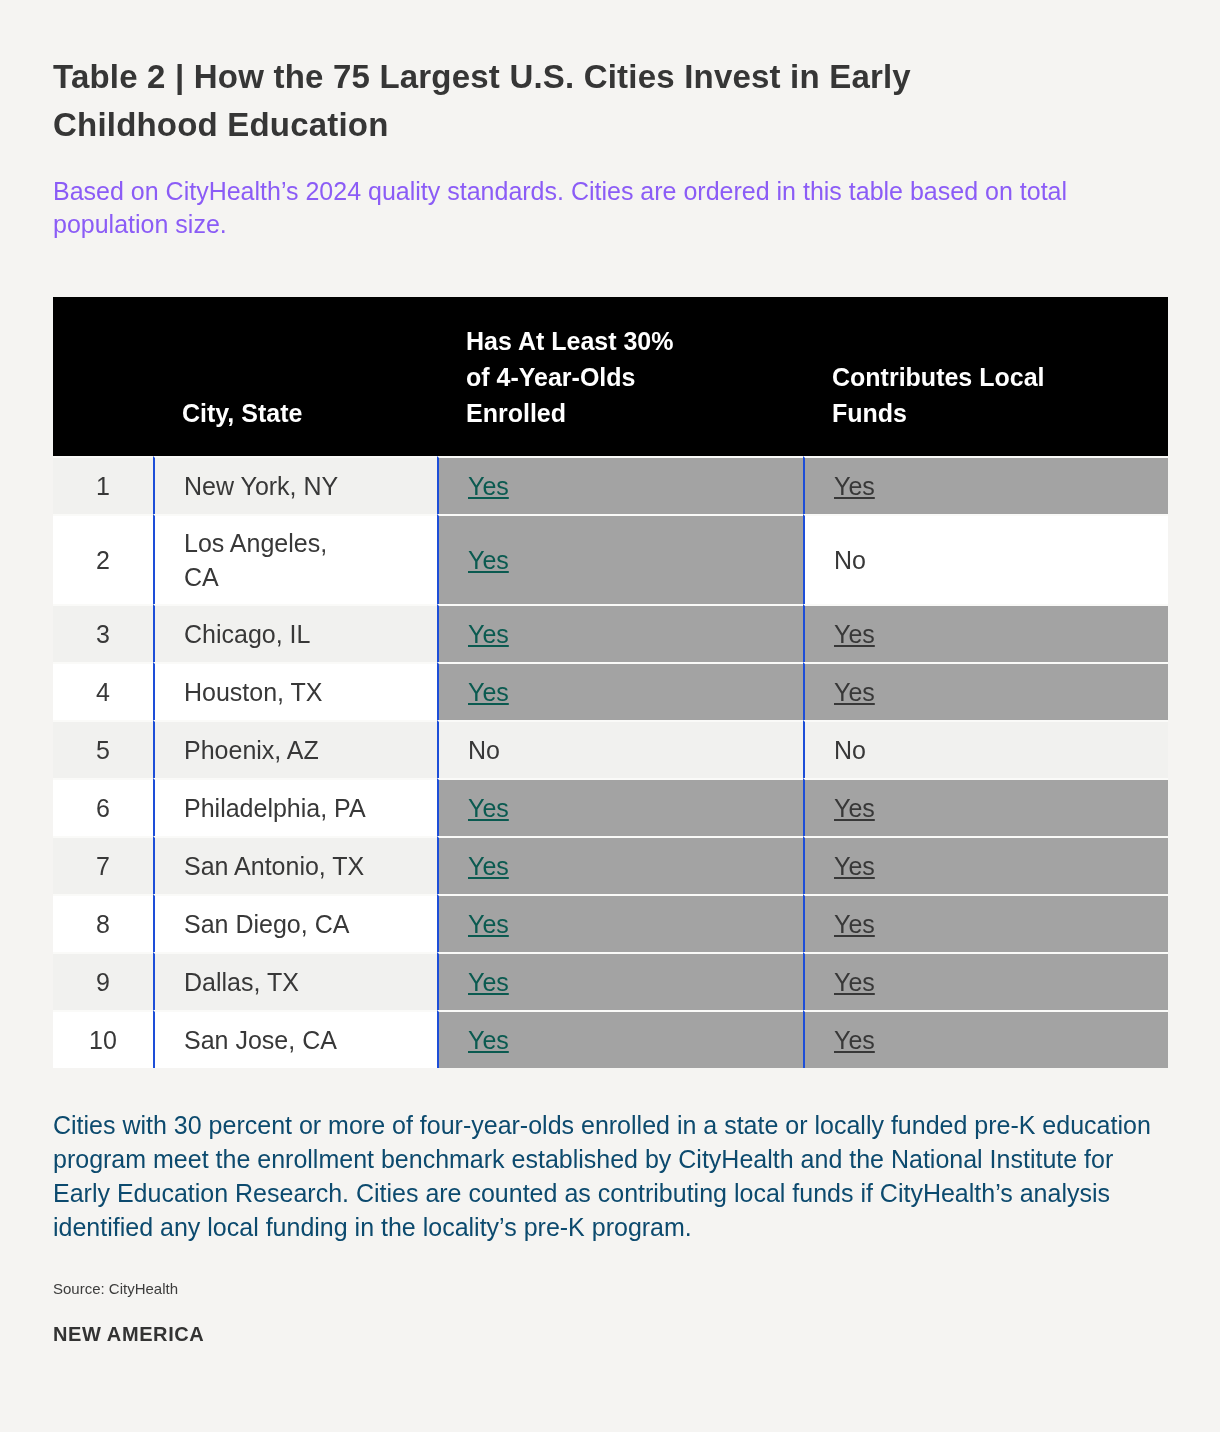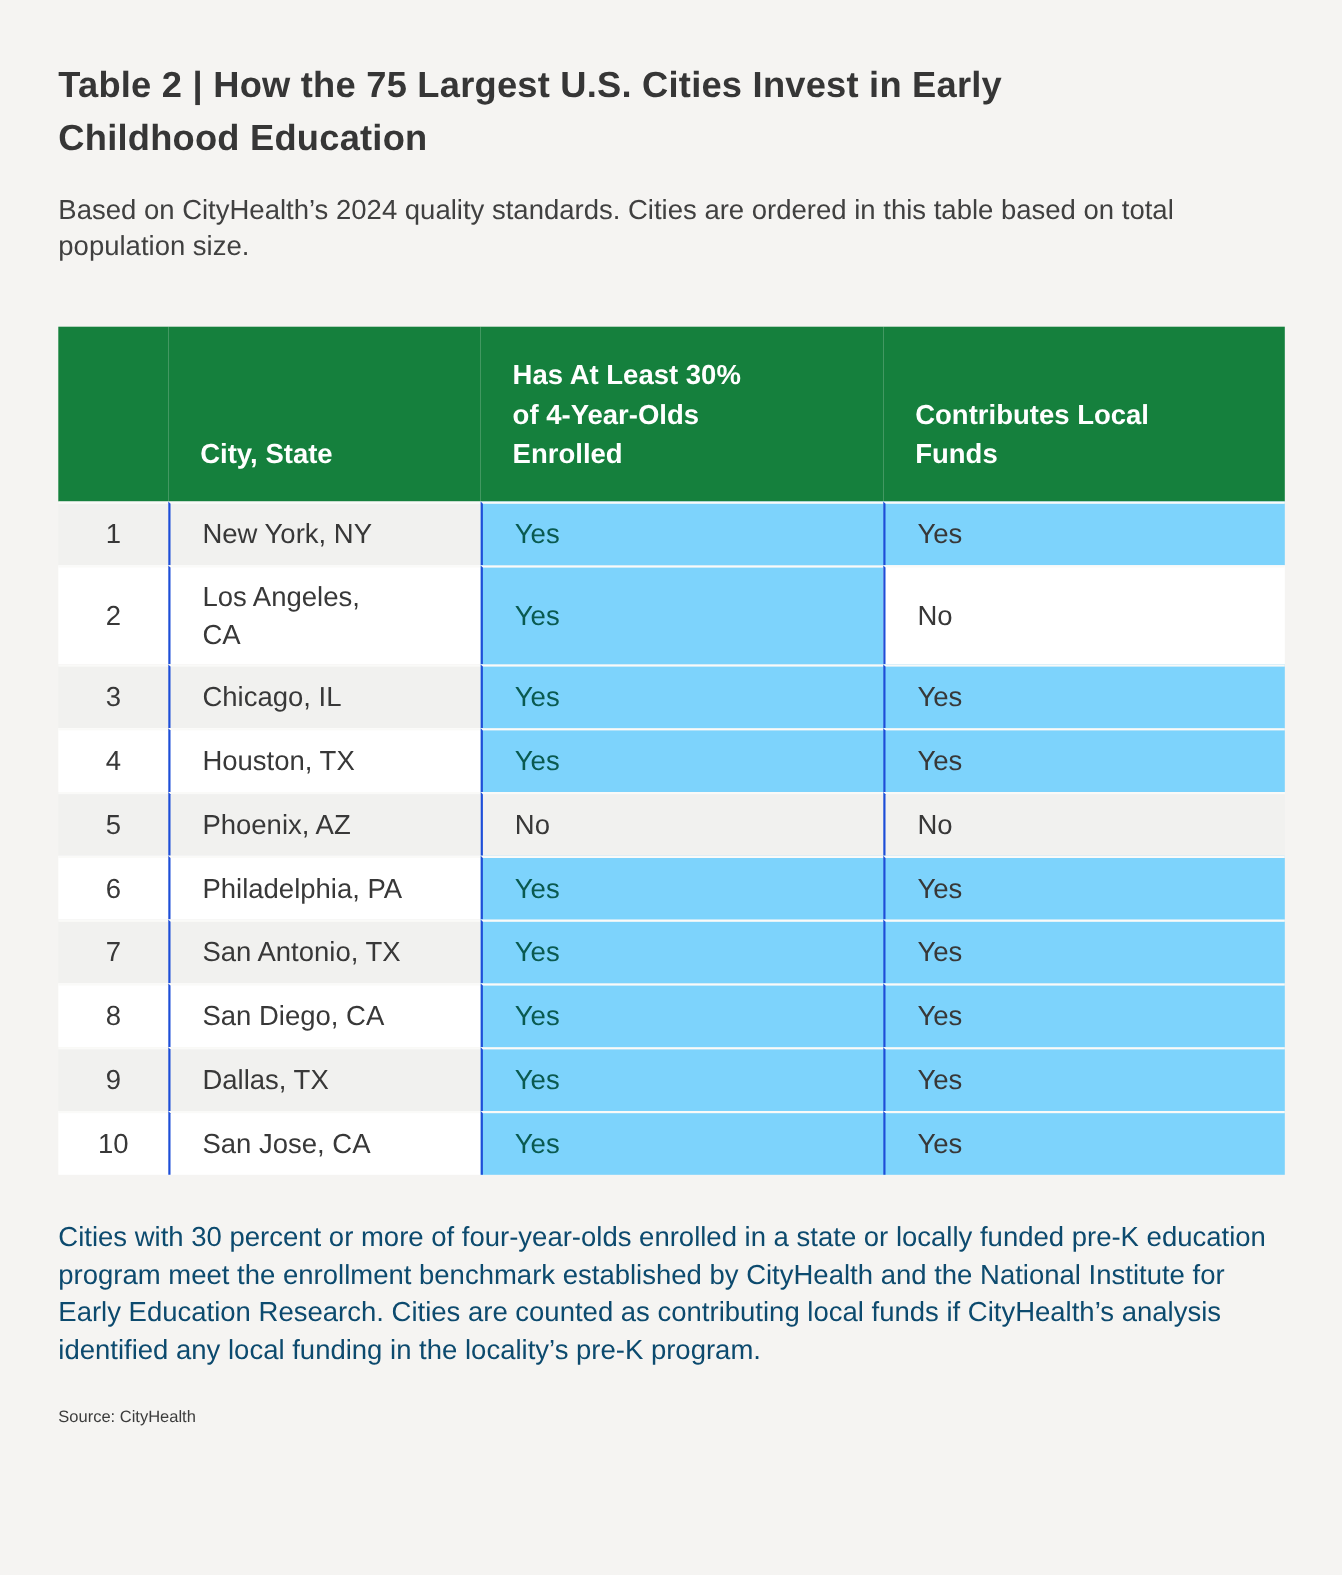--- a/index.html
+++ b/index.html
@@ -24,37 +24,37 @@
     line-height: 48px;
     font-weight: bold;
     color: #363636;
     letter-spacing: 0.2px;
   }
   .subtitle {
     margin: 26px 0 0 0;
     max-width: 1125px;
     font-size: 25px;
     line-height: 33px;
-    color: #404040;
+    color: #8b5cf6;
   }
   table.data-table {
     margin-top: 56px;
     border-collapse: separate;
     border-spacing: 0;
     table-layout: fixed;
     width: 1115px;
   }
   col.c-rank     { width: 100px; }
   col.c-city     { width: 284px; }
   col.c-enrolled { width: 366px; }
   col.c-funds    { width: 365px; }
 
   thead tr { height: 151px; }
   thead th {
-    background: #15803d;
+    background: #000000;
     color: #ffffff;
     font-size: 25px;
     font-weight: bold;
     line-height: 36px;
     text-align: left;
     vertical-align: bottom;
     padding: 26px 18px 25px 29px;
     box-sizing: border-box;
     white-space: pre-line;
   }
@@ -72,21 +72,21 @@
     border-top: 2px solid #fafaf8;
     color: #383838;
   }
   tbody td + td { border-left: 2px solid #1d4ed8; }
   tbody td.rank-cell {
     text-align: center;
     padding-left: 8px;
     padding-right: 8px;
   }
   tbody td.city-cell { white-space: pre-line; }
-  tbody tr td.status-cell.yes { background: #7dd3fc; }
+  tbody tr td.status-cell.yes { background: #a3a3a3; text-decoration: underline; }
   tbody td.status-cell.enrolled.yes { color: #0a5a50; }
   tbody td.status-cell.funds.yes    { color: #383838; }
 
   .note {
     margin: 30px 0 0 0;
     font-size: 23px;
     line-height: 30px;
     color: #a4a3a1;
   }
   .footnote {
@@ -201,14 +201,15 @@
           <td class="status-cell funds yes">Yes</td>
         </tr>
       </tbody>
   </table>
 
 
   <p class="footnote">Cities with 30 percent or more of four-year-olds enrolled in a state or locally funded pre-K education program meet the enrollment benchmark established by CityHealth and the National Institute for Early Education Research. Cities are counted as contributing local funds if CityHealth’s analysis identified any local funding in the locality’s pre-K program.</p>
 
   <p class="source">Source: CityHealth</p>
 
+  <p class="brand">NEW AMERICA</p>
 
 </div>
 
 </body></html>

